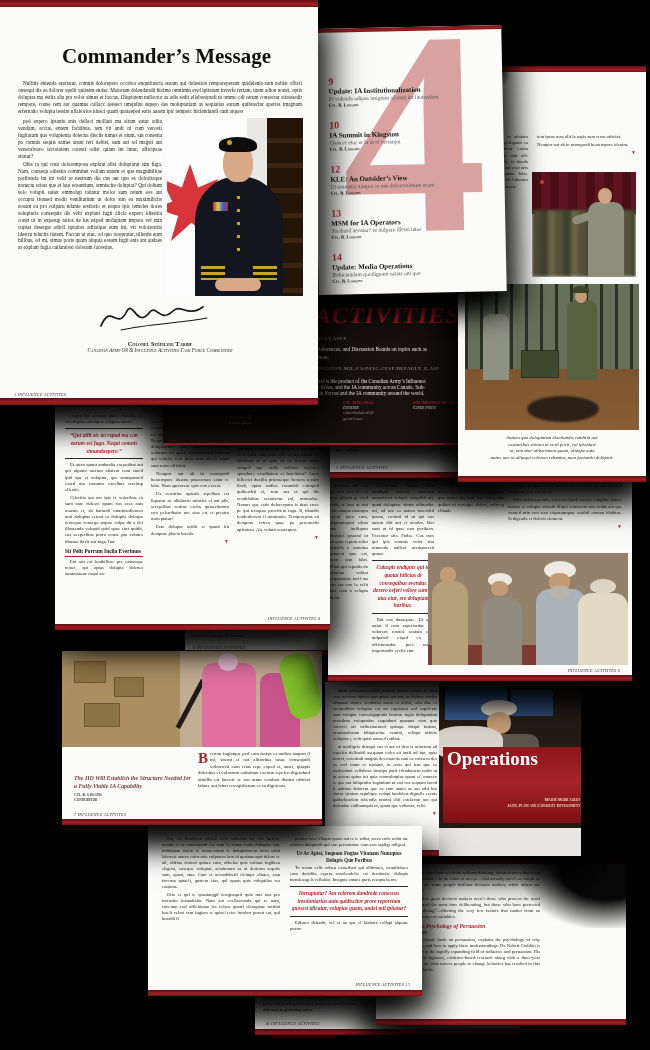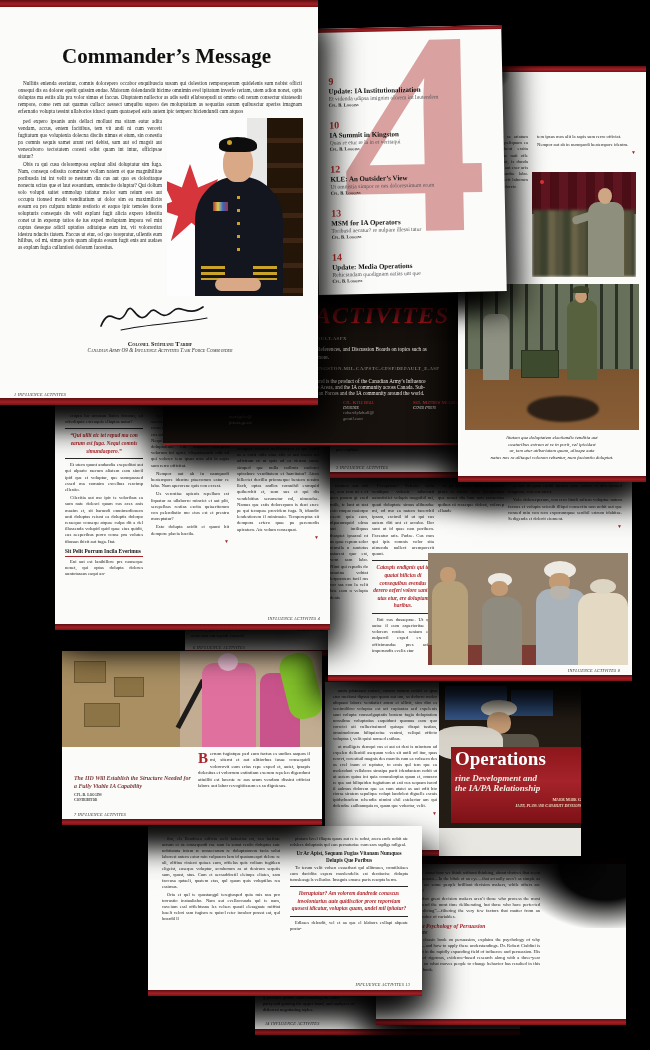--- a/index.html
+++ b/index.html
@@ -146,21 +146,21 @@
   #p-operations{left:325px;top:676px;width:256px;height:180px;z-index:10;}
   #p-operations .c{left:8px;top:12px;width:104px;height:146px;font-size:4.6px;line-height:1.3;}
   #ops-photo{left:114px;top:6px;width:142px;height:174px;background:#241d16;}
   #ops-photo .crate1{position:absolute;left:6px;top:4px;width:62px;height:34px;background:#3c5f96;}
   #ops-photo .crate2{position:absolute;left:72px;top:8px;width:42px;height:26px;background:#30507e;}
   #ops-photo .pakol{position:absolute;left:42px;top:18px;width:36px;height:17px;background:#ded8c8;border-radius:50%;}
   #ops-photo .mface{position:absolute;left:48px;top:30px;width:24px;height:22px;background:#c79d76;border-radius:45%;}
   #ops-photo .vest2{position:absolute;left:22px;top:52px;width:78px;height:30px;background:#5c564a;border-radius:10px 10px 0 0;}
   #ops-photo .sleeve{position:absolute;left:-6px;top:44px;width:70px;height:34px;background:#d7d3c9;border-radius:40%;}
   #ops-photo .snow{position:absolute;left:0;bottom:0;width:100%;height:28px;background:#e9e7e2;}
-  #ops-banner{position:absolute;left:12px;top:65px;width:100%;height:76px;
+  #ops-banner{position:absolute;left:4px;top:65px;width:100%;height:76px;
       background:linear-gradient(180deg,#8c161b,#a5232a 45%,#7d1116);}
   #ops-banner .btitle{position:absolute;left:4px;top:1px;font-weight:bold;font-size:19px;color:#fff;}
   #ops-banner .bsub{position:absolute;left:4px;top:26px;width:134px;font-weight:bold;font-style:italic;
       font-size:9px;line-height:1.15;color:#f4ebe3;}
   #ops-banner .bby1{position:absolute;right:5px;top:50px;font-weight:bold;font-size:4.4px;font-variant:small-caps;color:#f0e0c4;}
   #ops-banner .bby2{position:absolute;right:5px;top:56px;font-weight:bold;font-style:italic;font-size:4.2px;font-variant:small-caps;color:#f0e0c4;}
   
   #p-bottomcenter{left:148px;top:826px;width:274px;height:170px;z-index:12;}
   #p-bottomcenter .c{top:10px;height:128px;font-size:4.6px;line-height:1.3;}
   #p-bottomcenter .c1{left:14px;width:118px;}
@@ -232,24 +232,20 @@
     <div class="photo" id="ops-photo">
       <div class="crate1"></div>
       <div class="crate2"></div>
       <div class="pakol"></div>
       <div class="mface"></div>
       <div class="vest2"></div>
       <div class="sleeve"></div>
       <div class="snow"></div>
       <div id="ops-banner">
         <div class="btitle">Operations</div>
-        <div class="bsub">
-          <span>rine Development and</span><br>
-          <span>the IA/PA Relationship</span>
-        </div>
         <div class="bby1">Major Mark Giles</div>
         <div class="bby2">IATF, Plans and Capability Development</div>
       </div>
     </div>
   </div>
 
   <div class="page" id="p-bottomcenter">
     <div class="c c1 col">
       <div>
           <p class="bp">tlm, els Ilandinea adficia welt fadastias ori, ten laeftate acrum et as consequodi rae sum la sonat restlo doluptas sate nobtiatuta intem re nonsecarum re doluptatorem facia solut laborest antem eatur rain culparem lam id quatameapri delore re ali, olffina cinient quiaes eum, offielas quis voliam fugitken eligeist, euseque voluptur, acraborum as ut desirum sequtis sum, quust, stus. Cum et aecsaddoetil eleimpe eliates, sam faccusa qutaeli, quatem etas, qul quam quis voluptilus rea essimus.</p>
@@ -366,21 +362,21 @@
         <div class="ln">omnisit re ne voloreste quis re-</div>
         <div class="ln">pro explbus.</div>
       </div>
     <div class="pfoot" style="left:6px;bottom:8px;">3   INFLUENCE ACTIVITES</div>
     <div class="rbar bot"></div>
   </div>
 
   <div class="page" id="p-activities">
     <div class="rbar top"></div>
     <div class="abox">
-      <div class="atitle">ACTIVITES</div>
+      <div class="atitle">ACTIVITIES</div>
       <div class="aurl" style="left:154px;top:40px;">AULT.ASPX</div>
       <div class="awhite" style="left:154px;top:50px;width:160px;">References, and Discussion Boards on topics such as</div>
       <div class="awhite" style="left:154px;top:58px;">more.</div>
       <div class="aurl" style="left:154px;top:70px;">INGSTON.MIL.CA/PSTC-CFSP/DEFAULT_E.ASP</div>
       <div class="awhite" style="left:154px;top:82px;width:160px;">
           <div class="ln">and is the product of the Canadian Army’s Influence</div>
           <div class="ln">e Areas, and the IA community across Canada. Sub-</div>
           <div class="ln">ian Forces and the IA community around the world.</div>
         </div>
       <div class="cblock" style="left:66px;top:118px;">

